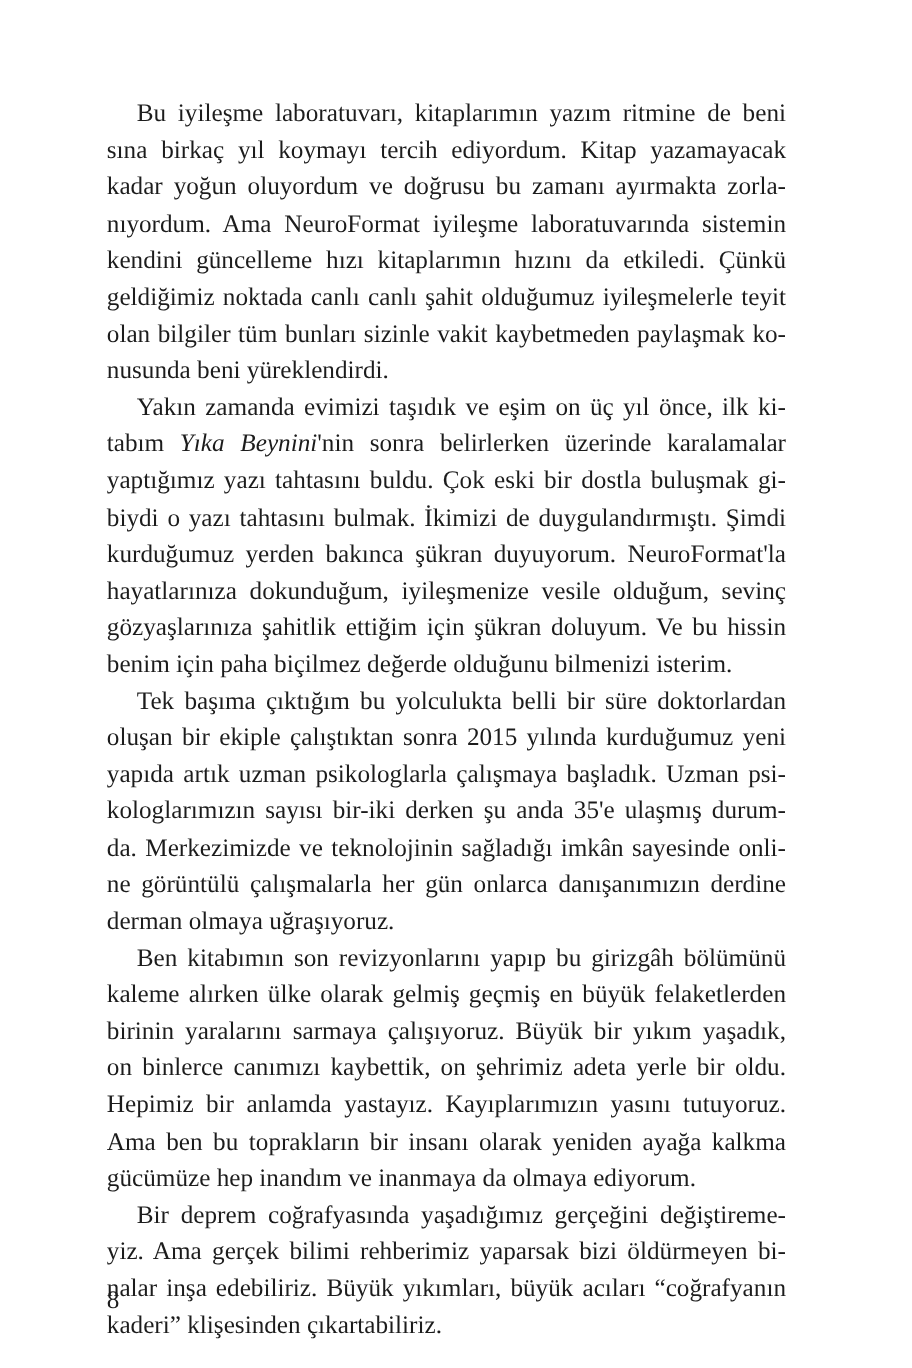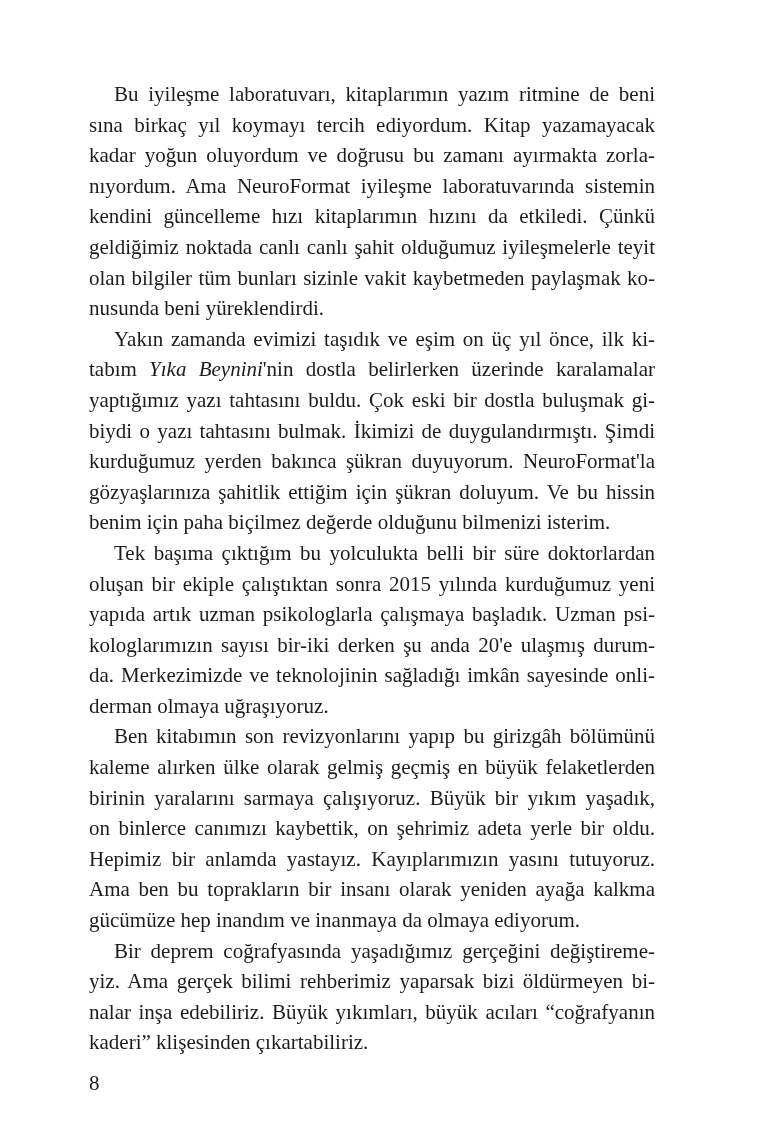--- a/index.html
+++ b/index.html
@@ -56,34 +56,36 @@
     <span class="line">kadar yoğun oluyordum ve doğrusu bu zamanı ayırmakta zorla-</span>
     <span class="line">nıyordum. Ama NeuroFormat iyileşme laboratuvarında sistemin</span>
     <span class="line">kendini güncelleme hızı kitaplarımın hızını da etkiledi. Çünkü</span>
     <span class="line">geldiğimiz noktada canlı canlı şahit olduğumuz iyileşmelerle teyit</span>
     <span class="line">olan bilgiler tüm bunları sizinle vakit kaybetmeden paylaşmak ko-</span>
     <span class="line last">nusunda beni yüreklendirdi.</span>
   </div>
 
   <div>
     <span class="line indent">Yakın zamanda evimizi taşıdık ve eşim on üç yıl önce, ilk ki-</span>
-    <span class="line"><span>tabım </span><em>Yıka Beynini</em><span>'nin dostla belirlerken üzerinde karalamalar</span></span>
+    <span class="line"><span>tabım </span><em>Yıka Beynini</em><span>'nin sonra belirlerken üzerinde karalamalar</span></span>
     <span class="line">yaptığımız yazı tahtasını buldu. Çok eski bir dostla buluşmak gi-</span>
     <span class="line">biydi o yazı tahtasını bulmak. İkimizi de duygulandırmıştı. Şimdi</span>
     <span class="line">kurduğumuz yerden bakınca şükran duyuyorum. NeuroFormat'la</span>
+    <span class="line">hayatlarınıza dokunduğum, iyileşmenize vesile olduğum, sevinç</span>
     <span class="line">gözyaşlarınıza şahitlik ettiğim için şükran doluyum. Ve bu hissin</span>
     <span class="line last">benim için paha biçilmez değerde olduğunu bilmenizi isterim.</span>
   </div>
 
   <div>
     <span class="line indent">Tek başıma çıktığım bu yolculukta belli bir süre doktorlardan</span>
     <span class="line">oluşan bir ekiple çalıştıktan sonra 2015 yılında kurduğumuz yeni</span>
     <span class="line">yapıda artık uzman psikologlarla çalışmaya başladık. Uzman psi-</span>
-    <span class="line">kologlarımızın sayısı bir-iki derken şu anda 20'e ulaşmış durum-</span>
+    <span class="line">kologlarımızın sayısı bir-iki derken şu anda 35'e ulaşmış durum-</span>
     <span class="line">da. Merkezimizde ve teknolojinin sağladığı imkân sayesinde onli-</span>
+    <span class="line">ne görüntülü çalışmalarla her gün onlarca danışanımızın derdine</span>
     <span class="line last">derman olmaya uğraşıyoruz.</span>
   </div>
 
   <div>
     <span class="line indent">Ben kitabımın son revizyonlarını yapıp bu girizgâh bölümünü</span>
     <span class="line">kaleme alırken ülke olarak gelmiş geçmiş en büyük felaketlerden</span>
     <span class="line">birinin yaralarını sarmaya çalışıyoruz. Büyük bir yıkım yaşadık,</span>
     <span class="line">on binlerce canımızı kaybettik, on şehrimiz adeta yerle bir oldu.</span>
     <span class="line">Hepimiz bir anlamda yastayız. Kayıplarımızın yasını tutuyoruz.</span>
     <span class="line">Ama ben bu toprakların bir insanı olarak yeniden ayağa kalkma</span>

